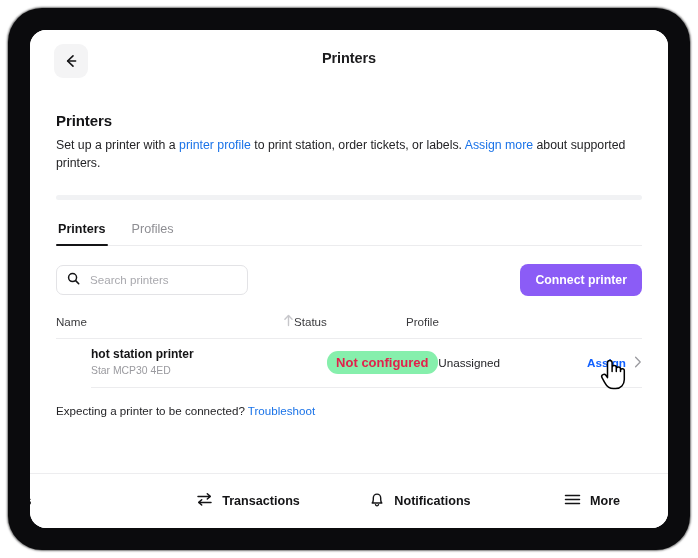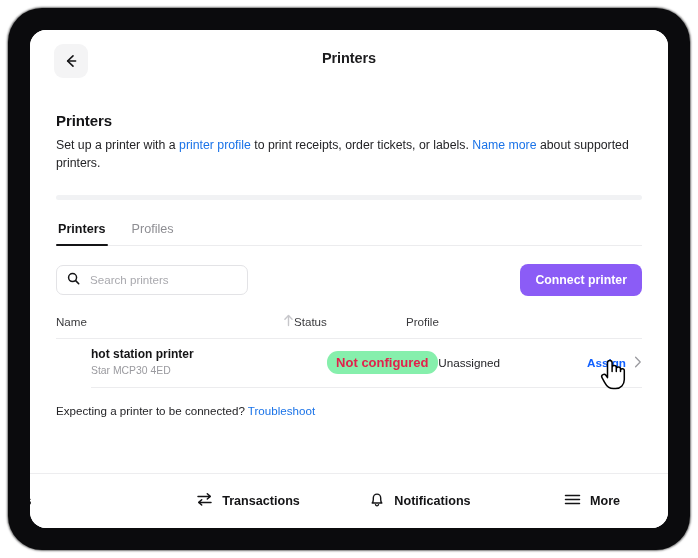--- a/index.html
+++ b/index.html
@@ -316,21 +316,21 @@
 
       <div class="topbar-title">Printers</div>
 
     </div>
 
     <div class="page">
 
       <div class="page-heading">Printers</div>
 
       <div class="page-desc">
-        <span>Set up a printer with a </span><span class="link">printer profile</span><span> to print receipts, order tickets, or labels. </span><span class="link">Name more</span><span> about supported printers.</span>
+        <span>Set up a printer with a </span><span class="link">printer profile</span><span> to print station, order tickets, or labels. </span><span class="link">Assign more</span><span> about supported printers.</span>
       </div>
 
       <div class="divider"></div>
 
       <div class="tabs">
         <div class="tab active">
           <span>Printers</span>
         </div>
         <div class="tab">
           <span>Profiles</span>

